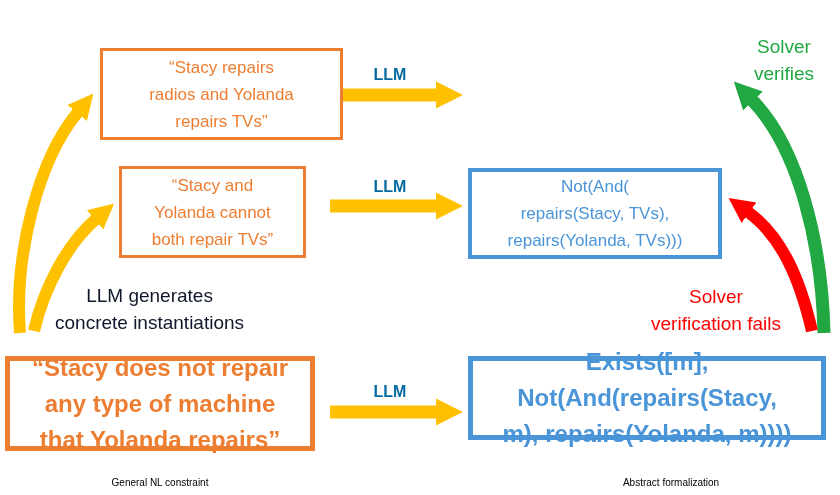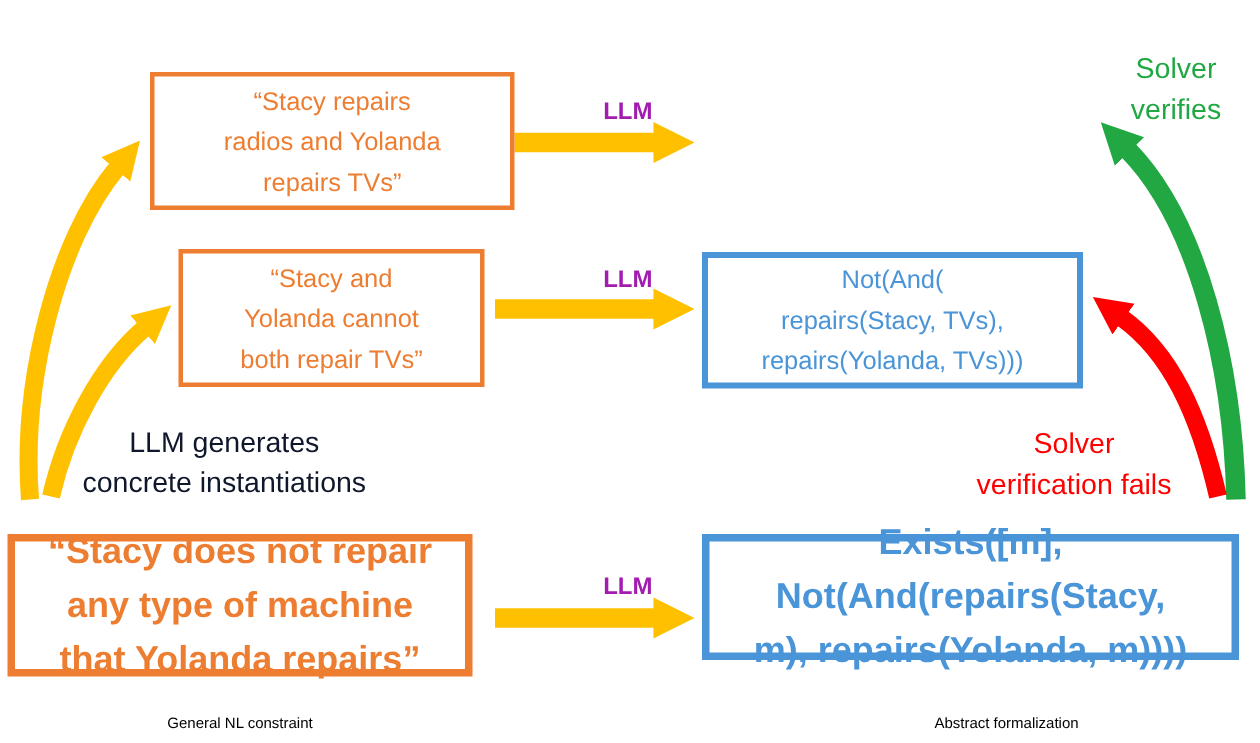--- a/index.html
+++ b/index.html
@@ -10,21 +10,21 @@
   .box{
     position:absolute;display:flex;align-items:center;justify-content:center;
     text-align:center;white-space:pre-line;background:#fff;box-sizing:border-box;
   }
   .nl-box{border:3px solid #ED7D31;color:#ED7D31;font-size:17px;line-height:27px;}
   .formal-box{border:4px solid #4A94D8;color:#4A94D8;font-size:17px;line-height:27px;}
   .big{font-weight:bold;font-size:24px;line-height:36px;}
   .nl-box.big{border-width:5px;}
   .formal-box.big{border-width:5px;}
   .llm-label{
-    position:absolute;width:90px;text-align:right;color:#a21caf;
+    position:absolute;width:90px;text-align:center;color:#0369a1;
     font-size:16px;font-weight:bold;
   }
   .annot{position:absolute;white-space:pre-line;font-size:19px;line-height:27px;}
   .annot.gold{color:#0f172a;text-align:center;font-weight:normal;}
   .annot.green{color:#22A843;text-align:center;}
   .annot.red{color:#FF0000;text-align:center;}
   .caption{
     position:absolute;text-align:center;color:#000;font-size:10px;line-height:15px;
   }
   svg.arrows{position:absolute;left:0;top:0;}
@@ -56,21 +56,21 @@
 
     <path d="M824,333 C822,245 799,148 752,100" fill="none" stroke-width="13" marker-end="url(#ah-green)" stroke="#22A843"></path>
     <path d="M812,331 C799,275 780,235 748,212" fill="none" stroke-width="12" marker-end="url(#ah-red)" stroke="#FF0000"></path>
   </svg>
 
   <div class="box nl-box" style="left:100px;top:48px;width:243px;height:92px;">“Stacy repairs
 radios and Yolanda
 repairs TVs”</div>
   <div class="llm-label" style="left:345px;top:66px;">LLM</div>
 
-  <div class="box nl-box" style="left:119px;top:166px;width:204px;height:92px;">“Stacy and
+  <div class="box nl-box" style="left:119px;top:166px;width:187px;height:92px;">“Stacy and
 Yolanda cannot
 both repair TVs”</div>
   <div class="llm-label" style="left:345px;top:178px;">LLM</div>
   <div class="box formal-box" style="left:468px;top:168px;width:254px;height:91px;">Not(And(
 repairs(Stacy, TVs),
 repairs(Yolanda, TVs)))</div>
 
   <div class="annot gold" style="left:55px;top:282px;">LLM generates
 concrete instantiations</div>
   <div class="annot green" style="left:729px;top:33px;width:110px;">Solver

